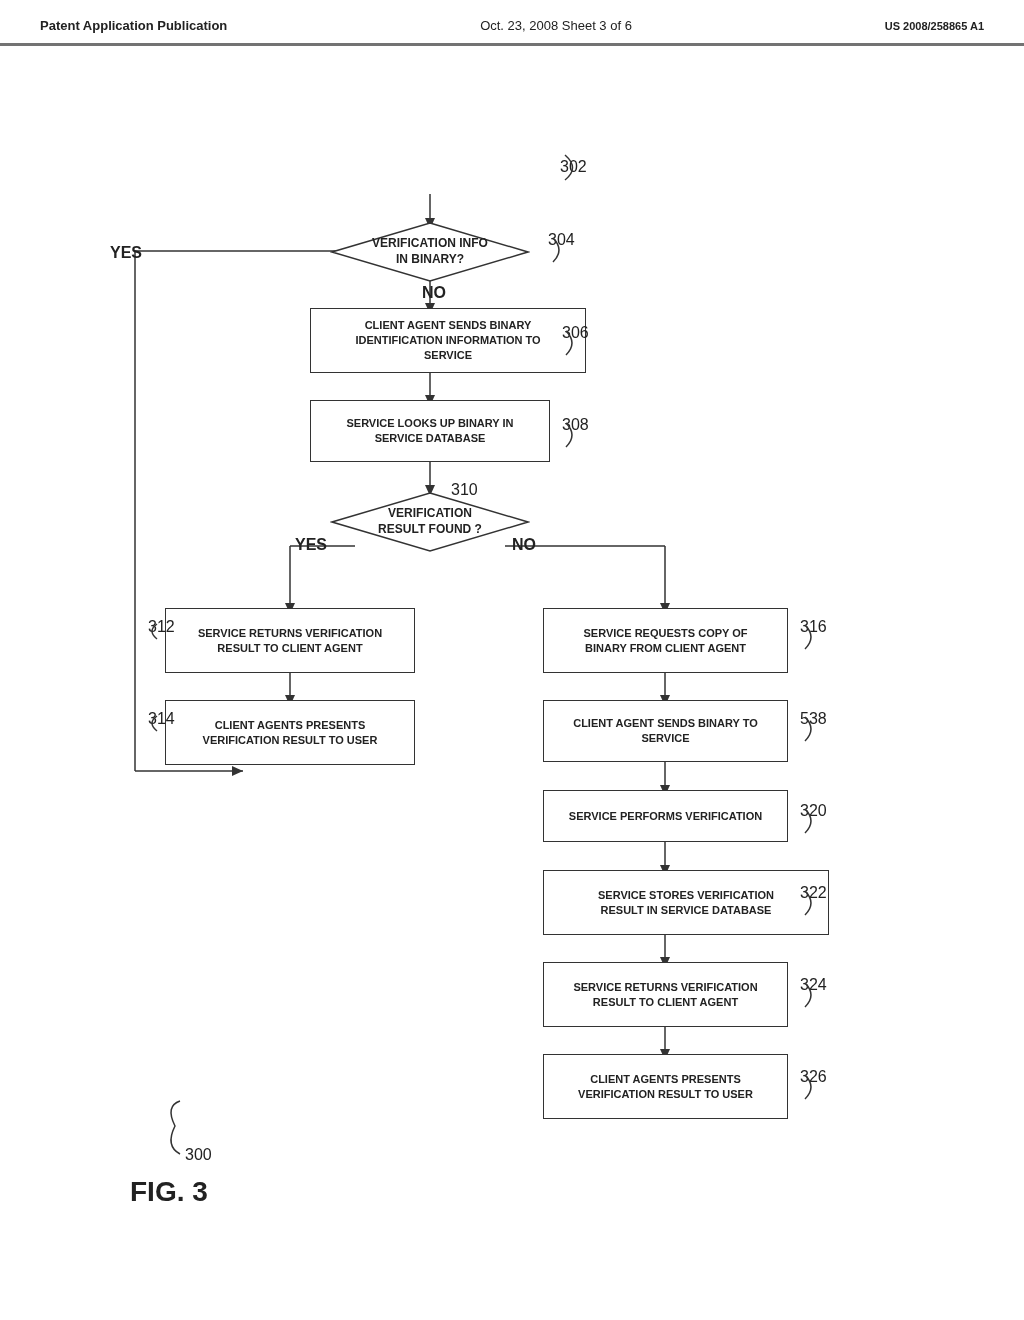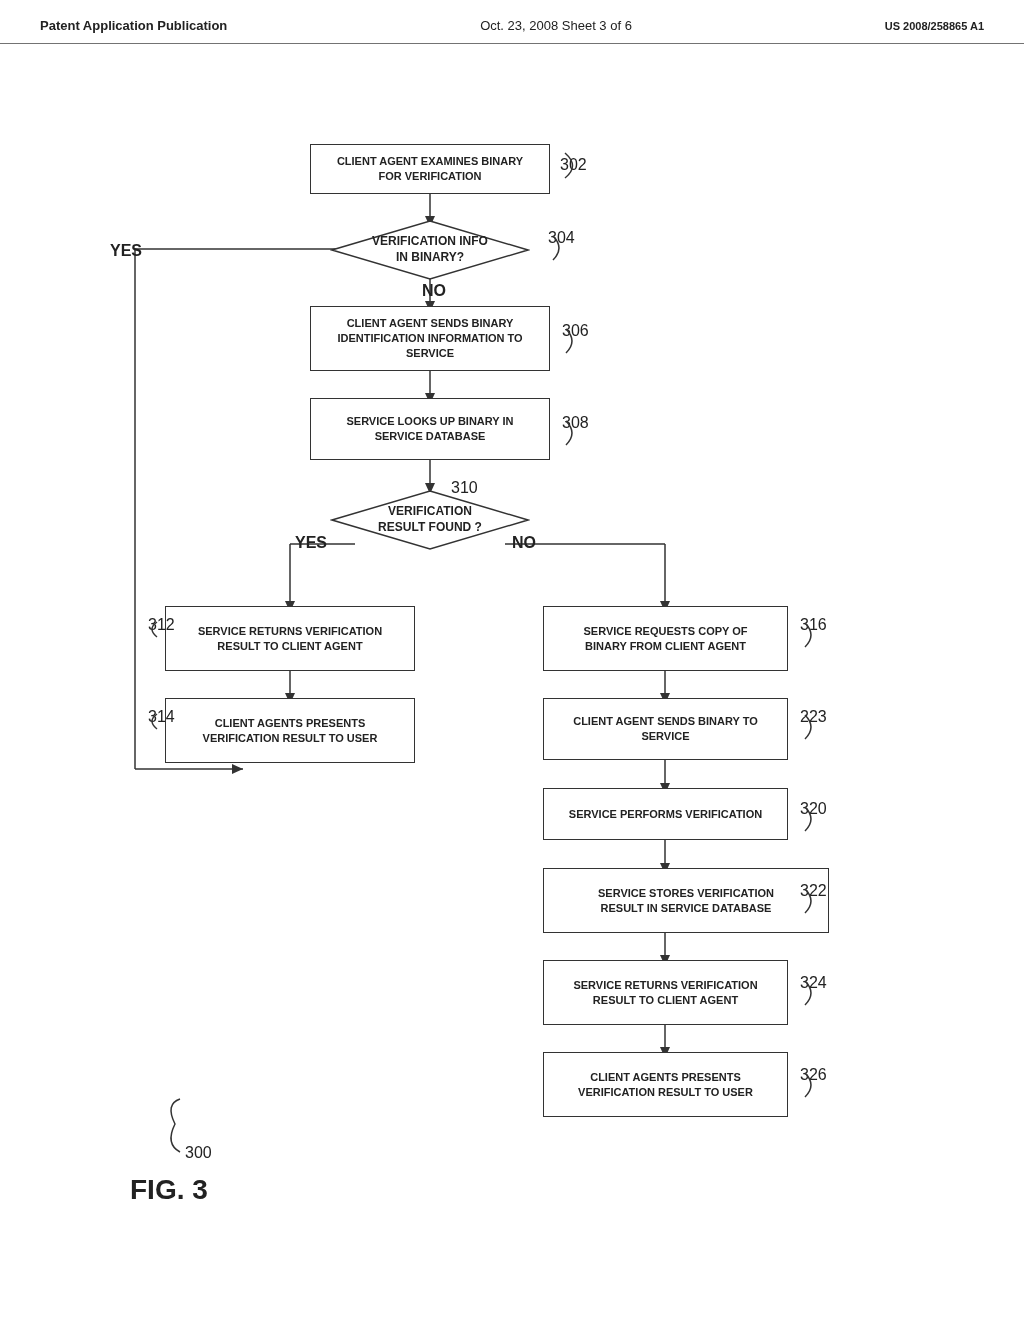--- a/index.html
+++ b/index.html
@@ -10,21 +10,21 @@
       min-height: 1320px;
       position: relative;
       overflow-x: hidden;
     }
 
     .header {
       display: flex;
       justify-content: space-between;
       align-items: center;
       padding: 18px 40px 10px 40px;
-      border-bottom: 1px solid #737373;
+      border-bottom: 3px solid #737373;
     }
 
     .header-left {
       font-size: 13px;
       font-weight: bold;
       color: #222;
     }
 
     .header-center {
       font-size: 13px;
@@ -162,24 +162,20 @@
 
     <line x1="665" y1="979" x2="665" y2="1009" stroke="#333" stroke-width="1.5"></line>
     <polygon points="665,1014 660,1003 670,1003" fill="#333"></polygon>
 
     <line x1="355" y1="205" x2="135" y2="205" stroke="#333" stroke-width="1.5"></line>
     <line x1="135" y1="205" x2="135" y2="725" stroke="#333" stroke-width="1.5"></line>
     <line x1="135" y1="725" x2="243" y2="725" stroke="#333" stroke-width="1.5"></line>
     <polygon points="243,725 232,720 232,730" fill="#333"></polygon>
   </svg>
 
-  <div class="flow-box" style="left:310px; top:100px; width:240px; height:50px;">
-    <span style="white-space:pre-line;">CLIENT AGENT EXAMINES BINARY
-FOR VERIFICATION</span>
-  </div>
   <span class="ref-label" style="left:560px; top:112px;">302</span>
 
   <svg style="position:absolute;top:104px;left:555px;width:30px;height:35px;">
     <path d="M 10,5 Q 25,18 10,30" stroke="#333" stroke-width="1.5" fill="none"></path>
   </svg>
 
   <div class="flow-diamond" style="left:330px; top:175px; width:200px; height:62px;">
     <svg width="200" height="62">
       <polygon points="100,2 198,31 100,60 2,31" fill="white" stroke="#333" stroke-width="1.5"></polygon>
     </svg>
@@ -188,21 +184,21 @@
   </div>
   <span class="ref-label" style="left:548px; top:185px;">304</span>
   <svg style="position:absolute;top:189px;left:543px;width:28px;height:30px;">
     <path d="M 10,3 Q 22,15 10,27" stroke="#333" stroke-width="1.5" fill="none"></path>
   </svg>
 
   <span class="flow-label" style="left:422px; top:238px;">NO</span>
 
   <span class="flow-label" style="left:110px; top:198px;">YES</span>
 
-  <div class="flow-box" style="left:310px; top:262px; width:240px; height:65px;">
+  <div class="flow-box" style="left:310px; top:262px; width:276px; height:65px;">
     <span style="white-space:pre-line;">CLIENT AGENT SENDS BINARY
 IDENTIFICATION INFORMATION TO
 SERVICE</span>
   </div>
   <span class="ref-label" style="left:562px; top:278px;">306</span>
   <svg style="position:absolute;top:282px;left:556px;width:28px;height:30px;">
     <path d="M 10,3 Q 22,15 10,27" stroke="#333" stroke-width="1.5" fill="none"></path>
   </svg>
 
   <div class="flow-box" style="left:310px; top:354px; width:240px; height:62px;">
@@ -252,21 +248,21 @@
   </div>
   <span class="ref-label" style="left:800px; top:572px;">316</span>
   <svg style="position:absolute;top:576px;left:795px;width:28px;height:30px;">
     <path d="M 10,3 Q 22,15 10,27" stroke="#333" stroke-width="1.5" fill="none"></path>
   </svg>
 
   <div class="flow-box" style="left:543px; top:654px; width:245px; height:62px;">
     <span style="white-space:pre-line;">CLIENT AGENT SENDS BINARY TO
 SERVICE</span>
   </div>
-  <span class="ref-label" style="left:800px; top:664px;">223</span>
+  <span class="ref-label" style="left:800px; top:664px;">538</span>
   <svg style="position:absolute;top:668px;left:795px;width:28px;height:30px;">
     <path d="M 10,3 Q 22,15 10,27" stroke="#333" stroke-width="1.5" fill="none"></path>
   </svg>
 
   <div class="flow-box" style="left:543px; top:744px; width:245px; height:52px;">
     <span style="white-space:pre-line;">SERVICE PERFORMS VERIFICATION</span>
   </div>
   <span class="ref-label" style="left:800px; top:756px;">320</span>
   <svg style="position:absolute;top:760px;left:795px;width:28px;height:30px;">
     <path d="M 10,3 Q 22,15 10,27" stroke="#333" stroke-width="1.5" fill="none"></path>

